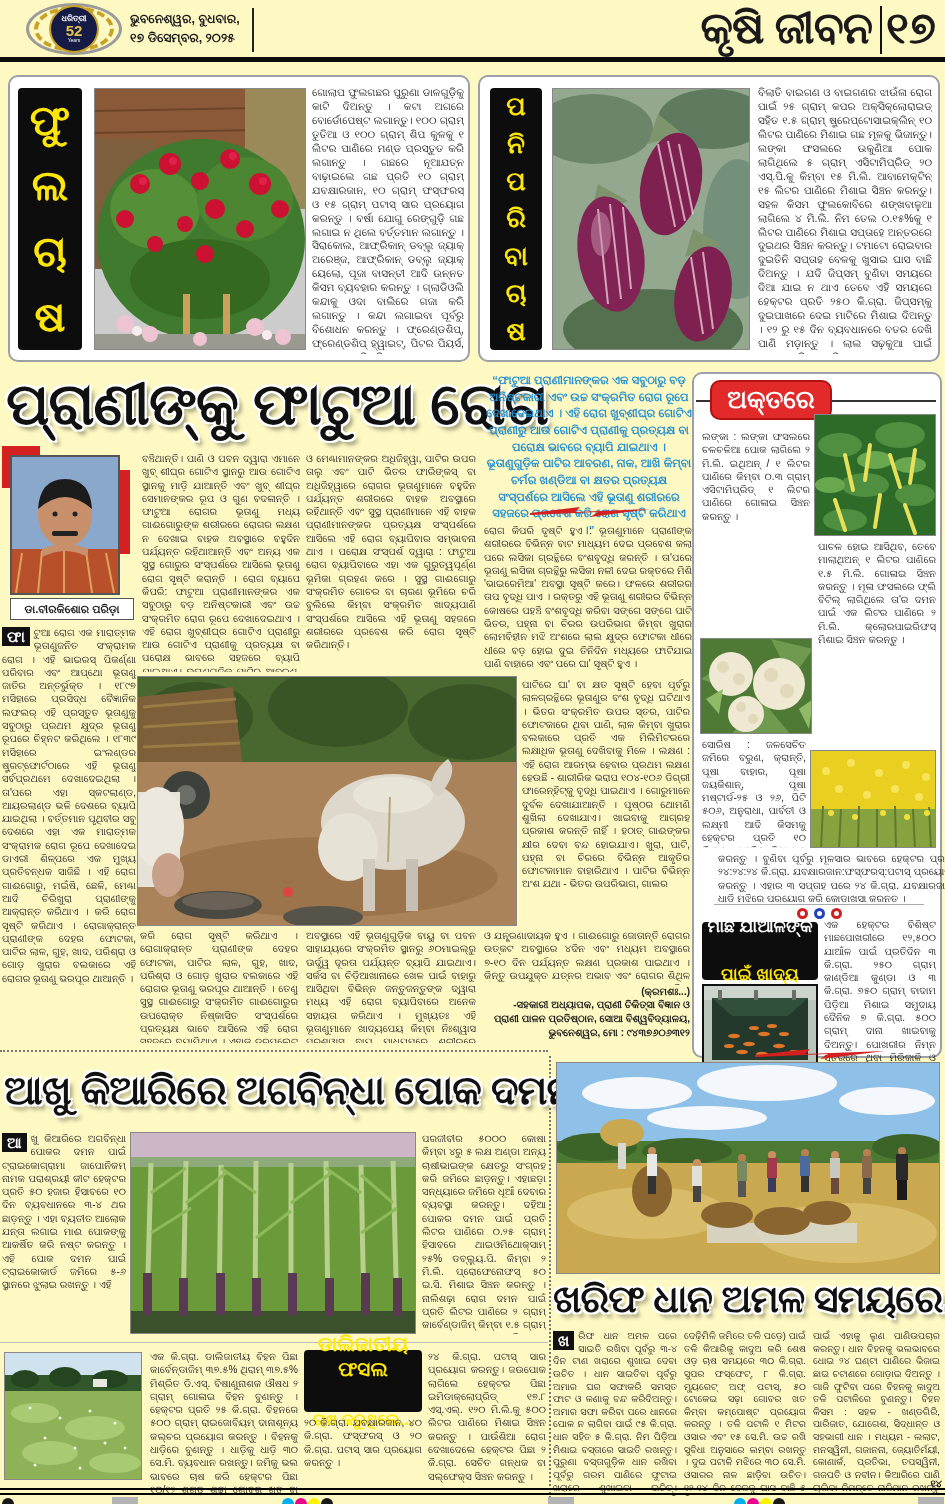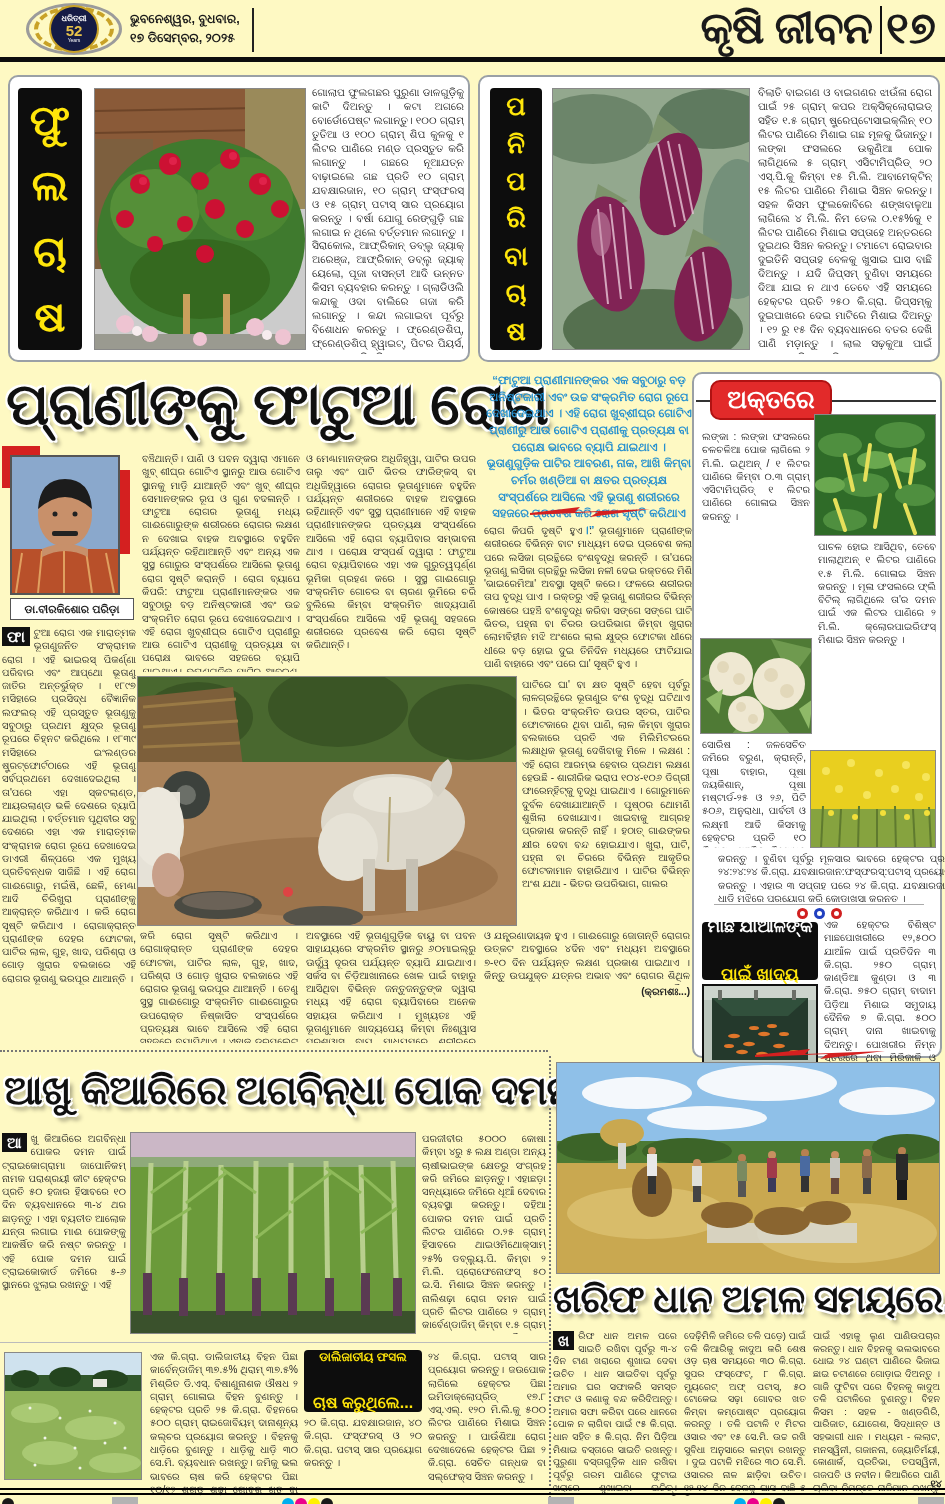--- a/index.html
+++ b/index.html
@@ -247,20 +247,25 @@
       <ellipse cx="185" cy="240" rx="40" ry="11" fill="#55534a"></ellipse>
       <circle cx="150" cy="215" r="5" fill="#d44"></circle>
     </svg>
   </div>
 
   <div class="abs txt" style="left:140px;top:929px;width:158px;height:114px;">କରି ରୋଗ ସୃଷ୍ଟି କରିଥାଏ । ରୋଗାକ୍ରାନ୍ତ ପ୍ରାଣୀଙ୍କ ଦେହର ଫୋଟକା, ପାଟିର ଲାଳ, ଗୁହ, ଖାଦ, ପରିଶ୍ରା ଓ ଗୋଡ଼ ଖୁରାର ବଲକାରେ ଏହି ରୋଗର ଭୂତାଣୁ ଭରପୂର ଥାଆନ୍ତି । ତେଣୁ ସୁସ୍ଥ ଗାଈଗୋରୁ ସଂକ୍ରମିତ ଗାଈଗୋରୁର ଉପରୋକ୍ତ ନିଷ୍କାସିତ ସଂସ୍ପର୍ଶରେ ପ୍ରତ୍ୟକ୍ଷ ଭାବେ ଆସିଲେ ଏହି ରୋଗ ସହଜରେ ବ୍ୟାପିଥାଏ । ଏହାକୁ ଡ୍ରପ୍‌ଲେଟ୍ ସଂକ୍ରମଣ କହନ୍ତି। ଏହି ରୋଗରୁ ଆରୋଗ୍ୟ ହେବା ପରେ ମଧ୍ୟ ଗାଈଗୋରୁ</div>
   <div class="abs txt" style="left:306px;top:929px;width:170px;height:114px;">ଅବସ୍ଥାରେ ଏହି ଭୂତାଣୁଗୁଡ଼ିକ ବାୟୁ ବା ପବନ ସାହାଯ୍ୟରେ ସଂକ୍ରମିତ ସ୍ଥାନରୁ ୬୦ମାଇଲ୍‌ରୁ ଊର୍ଦ୍ଧ୍ୱ ଦୂରତା ପର୍ଯ୍ୟନ୍ତ ବ୍ୟାପି ଯାଇଥାଏ। ସର୍କସ ବା ଚିଡ଼ିଆଖାନାରେ ଖେଳ ପାଇଁ ବାହାରୁ ଆସିଥିବା ବିଭିନ୍ନ ଜନ୍ତୁଜନ୍ତୁଙ୍କ ଦ୍ୱାରା ମଧ୍ୟ ଏହି ରୋଗ ବ୍ୟାପିବାରେ ଅନେକ ସହାୟତା କରିଥାଏ । ମୁଖ୍ୟତଃ ଏହି ଭୂତାଣୁମାନେ ଖାଦ୍ୟପେୟ କିମ୍ବା ନିଃଶ୍ୱାସ ପ୍ରଶ୍ୱାସ ବାୟୁ ମାଧ୍ୟମରେ ଶରୀରରେ ପ୍ରବେଶ କରିଥାନ୍ତି ।</div>
   <div class="abs" style="left:484px;top:929px;width:206px;height:116px;">
     <div class="txt" style="height:56px;">ଓ ଯନ୍ତ୍ରଣାଦାୟକ ହୁଏ । ଗାଈଗୋରୁ ଜୋତାନ୍ତି ରୋଗର ଉତ୍କଟ ଅବସ୍ଥାରେ ୪ଦିନ ଏବଂ ମଧ୍ୟମ ଅବସ୍ଥାରେ ୭-୧୦ ଦିନ ପର୍ଯ୍ୟନ୍ତ ଲକ୍ଷଣ ପ୍ରକାଶ ପାଇଥାଏ । କିନ୍ତୁ ଉପଯୁକ୍ତ ଯତ୍ନର ଅଭାବ ଏବଂ ରୋଗର ଶିଥିଳ ଅବସ୍ଥାରେ ଫାଟୁଆ ରୋଗରୁ ଆରୋଗ୍ୟ ଲାଭ କରିବା ପାଇଁ ମାସ ମାସ ଧରି ସମୟ ଲାଗେ ଓ ଘା'ରେ ପୋକ ସୃଷ୍ଟି ହୁଏ ।</div>
     <div class="txt bold" style="text-align:right;">(କ୍ରମଶଃ...)</div>
+    <div class="byline">
+      <div>-ସହକାରୀ ଅଧ୍ୟାପକ, ପ୍ରାଣୀ ଚିକିତ୍ସା ବିଜ୍ଞାନ ଓ</div>
+      <div>ପ୍ରାଣୀ ପାଳନ ପ୍ରତିଷ୍ଠାନ, ସୋଆ ବିଶ୍ୱବିଦ୍ୟାଳୟ,</div>
+      <div>ଭୁବନେଶ୍ୱର, ମୋ : ୯୪୩୭୬୦୬୩୧୨</div>
+    </div>
   </div>
 
   <div class="abs boxframe" style="left:692px;top:372px;width:250px;height:686px;">
     <div class="abs" style="left:2px;top:26px;width:14px;height:2px;background:#333;"></div>
     <div class="abs" style="left:138px;top:26px;width:104px;height:2px;background:#333;"></div>
     <div class="abs badge" style="left:16px;top:6px;width:122px;height:40px;font-size:25px;">ଅକ୍ତରେ</div>
     <div class="abs photo" style="left:120px;top:40px;width:122px;height:122px;">
       <svg width="122" height="122" viewBox="0 0 122 122">
         <rect width="122" height="122" fill="#2f6b28"></rect>
         <g fill="#4f8f3f">
@@ -467,21 +472,21 @@
           <circle cx="70" cy="95" r="1.5"></circle>
           <circle cx="100" cy="90" r="1.5"></circle>
           <circle cx="30" cy="112" r="1.5"></circle>
           <circle cx="75" cy="115" r="1.5"></circle>
           <circle cx="120" cy="95" r="1.5"></circle>
         </g>
     </svg>
   </div>
   <div class="abs txt" style="left:150px;top:1350px;width:148px;height:146px;">ଏକ କି.ଗ୍ରା. ଡାଲିଜାତୀୟ ବିହନ ପିଛା କାର୍ବେନ୍ଡାଜିମ୍ ୩୭.୫% ଥିରାମ୍ ୩୭.୫% ମିଶ୍ରିତ ଡି.ଏସ୍. ବିଷାଣୁନାଶକ ଔଷଧ ୨ ଗ୍ରାମ୍ ଗୋଳାଇ ବିହନ ବୁଣନ୍ତୁ । ହେକ୍ଟର ପ୍ରତି ୨୫ କି.ଗ୍ରା. ବିହନରେ ୫୦୦ ଗ୍ରାମ୍ ରାଇଜୋବିୟମ୍ ଦାନାଶୂନ୍ୟ କଲ୍ଚର ପ୍ରୟୋଗ କରନ୍ତୁ । ବିହନକୁ ଧାଡ଼ିରେ ବୁଣନ୍ତୁ । ଧାଡ଼ିକୁ ଧାଡ଼ି ୩୦ ସେ.ମି. ବ୍ୟବଧାନ ରଖନ୍ତୁ। ଜମିକୁ ଭଲ ଭାବରେ ଚାଷ କରି ହେକ୍ଟର ପିଛା ୧୦/୧୨ ଶଗଡ଼ ଶଢ଼ା ଗୋବର ଖତ ବା କମ୍ପୋଷ୍ଟ ପ୍ରୟୋଗ କରନ୍ତୁ। ମୁଗ, ବିରି ପାଇଁ ହେକ୍ଟର ପ୍ରତି</div>
   <div class="abs blackbox" style="left:304px;top:1350px;width:118px;height:62px;">
-    <span style="font-size:12px;line-height:1.25;">ଡାଲିଜାତୀୟ ଫସଲ</span>
+    <span style="font-size:20px;line-height:1.25;">ଡାଲିଜାତୀୟ ଫସଲ</span>
     <span style="font-size:16px;line-height:1.25;">ଚାଷ କରୁଥିଲେ...</span>
   </div>
   <div class="abs txt" style="left:304px;top:1416px;width:118px;height:80px;">୨୦ କି.ଗ୍ରା. ଯବକ୍ଷାରଜାନ, ୪୦ କି.ଗ୍ରା. ଫସ୍ଫରସ୍ ଓ ୨୦ କି.ଗ୍ରା. ପଟାସ୍ ସାର ପ୍ରୟୋଗ କରନ୍ତୁ ।</div>
   <div class="abs txt" style="left:428px;top:1350px;width:118px;height:146px;">୨୪ କି.ଗ୍ରା. ପଟାସ୍ ସାର ପ୍ରୟୋଗ କରନ୍ତୁ। ଜଉପୋକ ଲାଗିଲେ ହେକ୍ଟର ପିଛା ଇମିଡାକ୍ଲୋପ୍ରିଡ୍ ୧୭.୮ ଏସ୍.ଏଲ୍. ୧୨୦ ମି.ଲି.କୁ ୫୦୦ ଲିଟର ପାଣିରେ ମିଶାଇ ସିଞ୍ଚନ କରନ୍ତୁ । ପାଉଁଶିଆ ରୋଗ ଦେଖାଦେଲେ ହେକ୍ଟର ପିଛା ୨ କି.ଗ୍ରା. ସେଚିତ ଗନ୍ଧକ ବା ସଲ୍‌ଫେକ୍ସ ସିଞ୍ଚନ କରନ୍ତୁ ।</div>
 
   <div class="abs photo" style="left:556px;top:1062px;width:384px;height:212px;">
     <svg width="384" height="212" viewBox="0 0 384 212">
       <rect width="384" height="212" fill="#c9a850"></rect>
       <rect width="384" height="96" fill="#8fc0e8"></rect>
       <g fill="#ffffff" opacity=".9">

